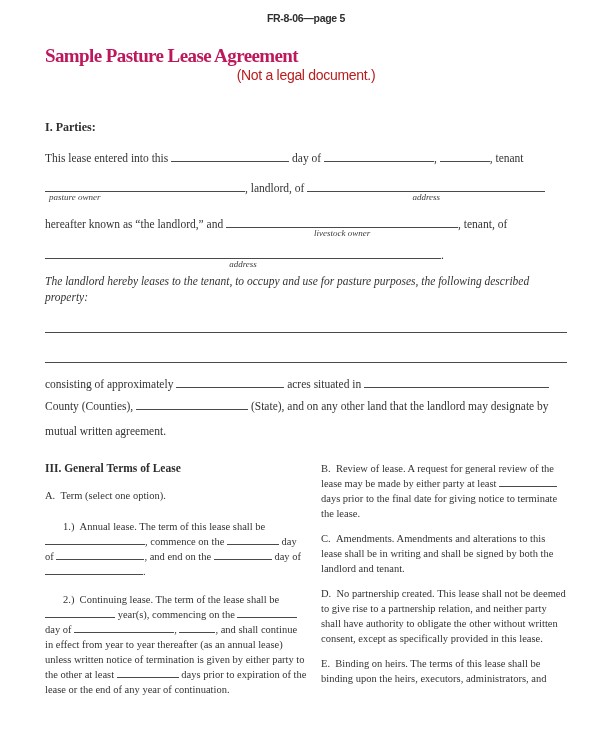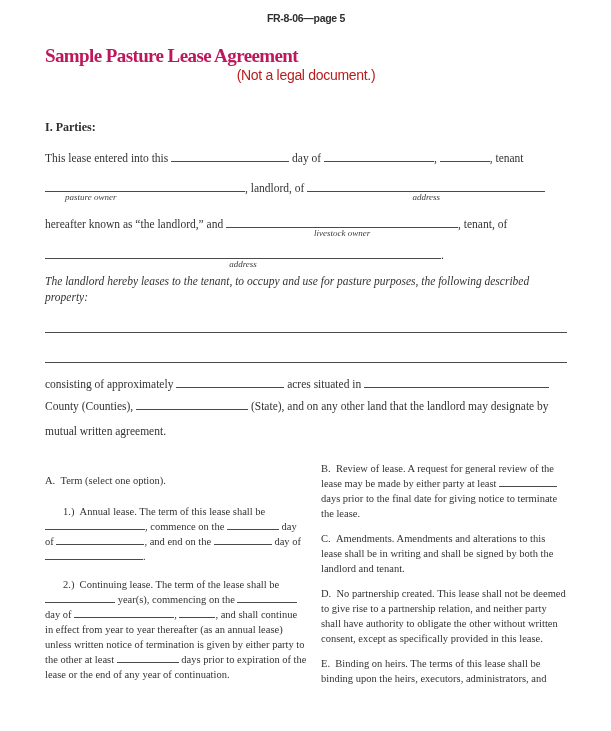--- a/index.html
+++ b/index.html
@@ -74,21 +74,21 @@
   .blank-label {
     position: absolute;
     top: 100%;
     margin-top: 1px;
     font-style: italic;
     font-size: 9px;
     line-height: 11px;
     color: #3d3d3d;
     white-space: nowrap;
   }
-  .blank-label.left { left: 20px; }
+  .blank-label.left { left: 4px; }
   .blank-label.center { left: 50%; transform: translateX(-50%); }
   
   #parties-line1 { margin-top: 15px; margin-bottom: 14px; }
   #parties-line2 { margin-bottom: 20px; }
   #parties-line3 { margin-bottom: 15px; }
   #parties-line4 { margin-bottom: 0; }
   
   #property-intro { margin-top: 10px; font-style: italic; }
   #property-blankline1 { margin-top: 16px; height: 16px; }
   #property-blankline2 { margin-top: 14px; height: 16px; }
@@ -140,20 +140,21 @@
   <div class="fline" id="parties-line4"><span class="blank" style="width: 396px;"><span class="blank-label center">address</span></span><span>.</span></div>
 
   <div class="para" id="property-intro">The landlord hereby leases to the tenant, to occupy and use for pasture purposes, the following described property:</div>
   <div class="fline" id="property-blankline1"><span class="blank" style="width: 522px;"></span></div>
   <div class="fline" id="property-blankline2"><span class="blank" style="width: 522px;"></span></div>
   <div class="fline" id="property-line1"><span>consisting of approximately </span><span class="blank" style="width: 108px;"></span><span> acres situated in </span><span class="blank" style="width: 185px;"></span></div>
   <div class="fline" id="property-para2"><span>County (Counties), </span><span class="blank" style="width: 112px;"></span><span> (State), and on any other land that the landlord may designate by mutual written agreement.</span></div>
 
   <div class="columns">
     <div class="col-left">
+      <div class="col-heading">III. General Terms of Lease</div>
       <div class="cpara" id="term-option-a"><b>A.&nbsp;&nbsp;Term</b><span> (select one option).</span></div>
       <div class="cpara indent" id="term-annual"><b>1.)&nbsp;&nbsp;Annual lease.</b><span> The term of this lease shall be </span><span class="blank" style="width: 100px;"></span><span>, commence on the </span><span class="blank" style="width: 52px;"></span><span> day of </span><span class="blank" style="width: 88px;"></span><span>, and end on the </span><span class="blank" style="width: 58px;"></span><span> day of </span><span class="blank" style="width: 98px;"></span><span>.</span></div>
       <div class="cpara indent" id="term-continuing"><b>2.)&nbsp;&nbsp;Continuing lease.</b><span> The term of the lease shall be </span><span class="blank" style="width: 70px;"></span><span> year(s), commencing on the </span><span class="blank" style="width: 60px;"></span><span> day of </span><span class="blank" style="width: 100px;"></span><span>, </span><span class="blank" style="width: 36px;"></span><span>, and shall continue in effect from year to year thereafter (as an annual lease) unless written notice of termination is given by either party to the other at least </span><span class="blank" style="width: 62px;"></span><span> days prior to expiration of the lease or the end of any year of continuation.</span></div>
 
     </div>
     <div class="col-right">
       <div class="cpara" id="clause-b"><b>B.&nbsp;&nbsp;Review of lease.</b><span> A request for general review of the lease may be made by either party at least </span><span class="blank" style="width: 58px;"></span><span> days prior to the final date for giving notice to terminate the lease.</span></div>
       <div class="cpara" id="clause-c"><b>C.&nbsp;&nbsp;Amendments.</b><span> Amendments and alterations to this lease shall be in writing and shall be signed by both the landlord and tenant.</span></div>
       <div class="cpara" id="clause-d"><b>D.&nbsp;&nbsp;No partnership created.</b><span> This lease shall not be deemed to give rise to a partnership relation, and neither party shall have authority to obligate the other without written consent, except as specifically provided in this lease.</span></div>
       <div class="cpara" id="clause-e"><b>E.&nbsp;&nbsp;Binding on heirs.</b><span> The terms of this lease shall be binding upon the heirs, executors, administrators, and</span></div>

